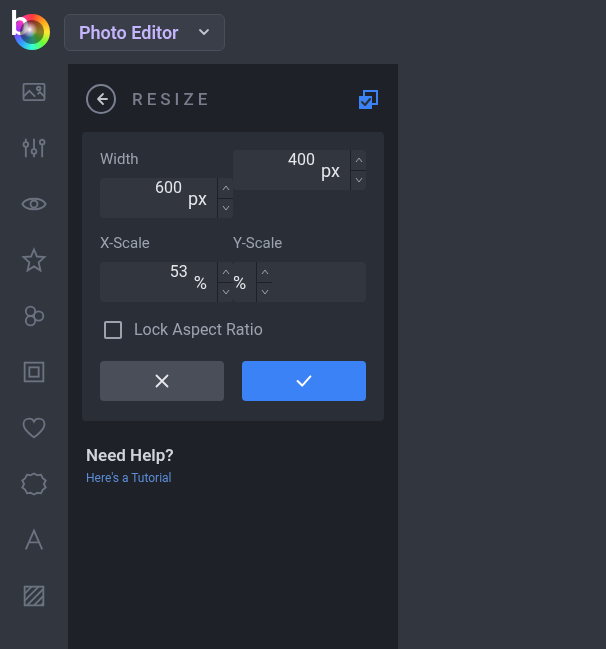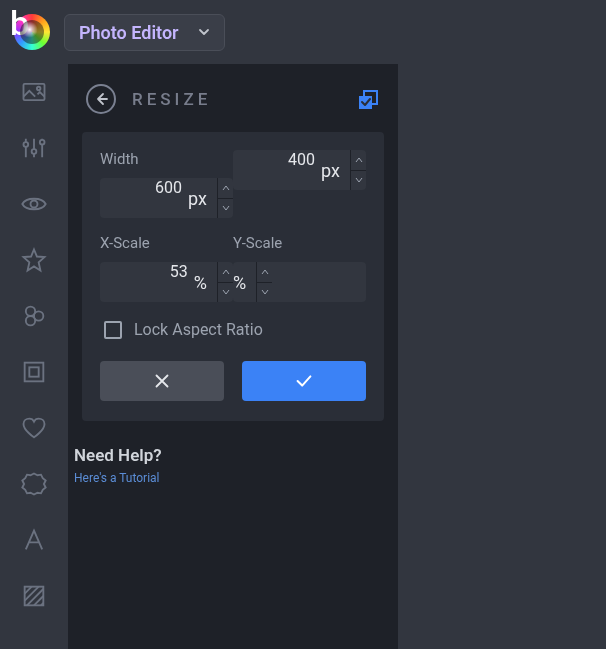--- a/index.html
+++ b/index.html
@@ -202,21 +202,21 @@
     border-radius: 4px;
     display: flex;
     align-items: center;
     justify-content: center;
     cursor: pointer;
   }
   .btn-cancel { background: #4a4e58; }
   .btn-confirm { background: #3b82f6; }
   .btn svg { width: 22px; height: 22px; }
   .help-block {
-    padding: 24px 6px;
+    padding: 24px 18px;
   }
   .help-title {
     color: #d1d5db;
     font-size: 17px;
     font-weight: 600;
     margin-bottom: 6px;
   }
   .help-link {
     color: #5b8dd6;
     font-size: 12px;

